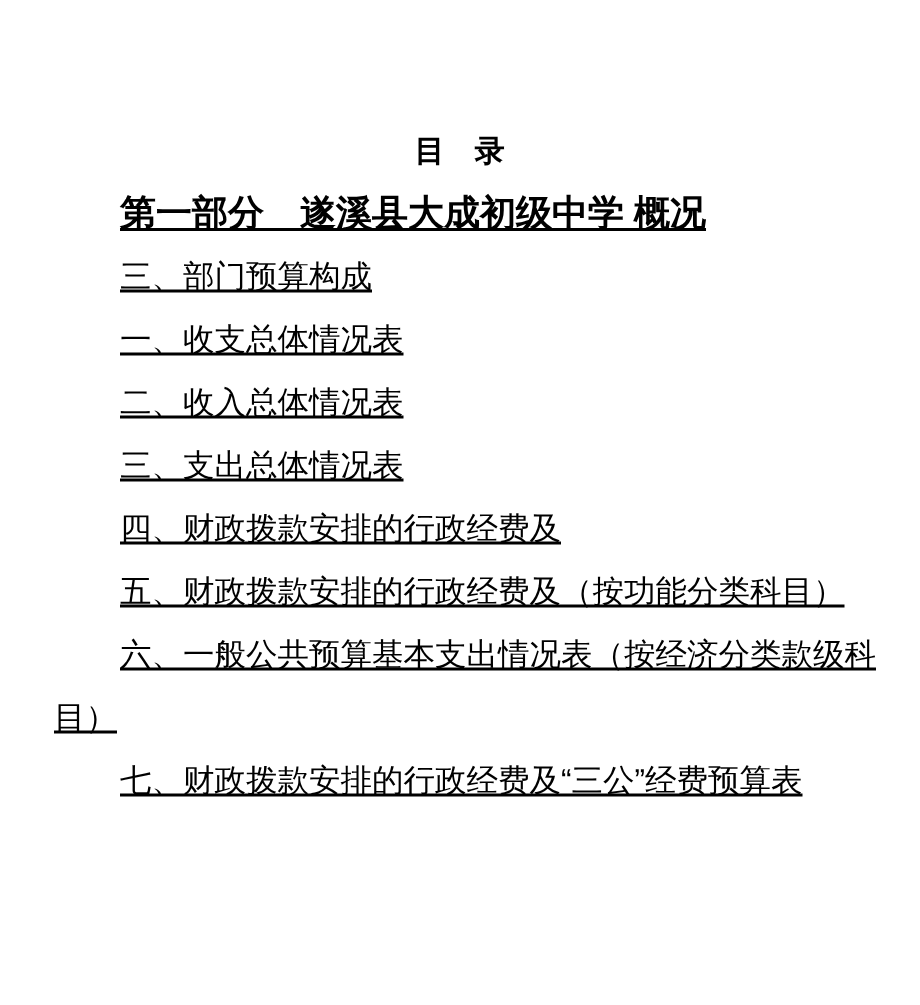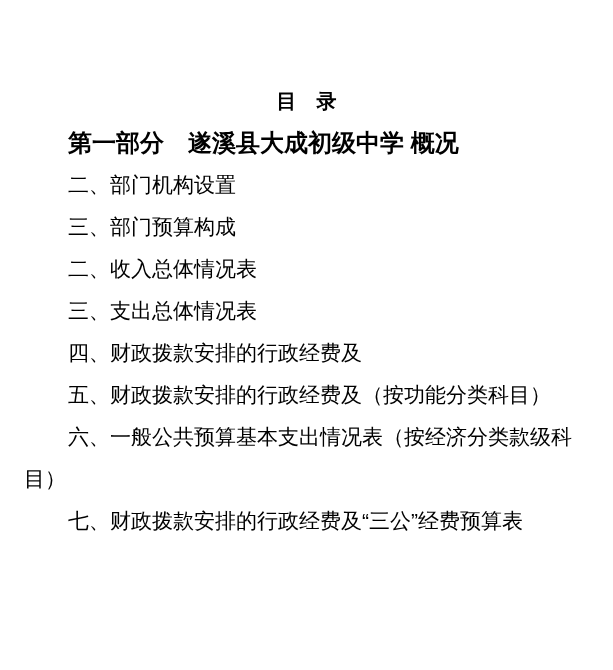--- a/index.html
+++ b/index.html
@@ -22,22 +22,23 @@
   .page-title {
     margin: 80px 26px 0 26px;
     height: 42px;
     line-height: 42px;
     text-align: center;
     font-size: 20px;
     font-weight: 700;
     white-space: pre;
   }
   .toc {
-    margin: 0 24px;
+    margin: 0 36px;
     width: 561px;
+    text-decoration: underline;
   }
   .toc p {
     margin: 0;
     padding: 0;
     font-size: 21px;
     line-height: 42px;
     text-indent: 44px;
     white-space: normal;
     word-break: break-all;
   }
@@ -47,22 +48,22 @@
   }
 </style>
 </head>
 <body>
 
 <div class="doc-page">
   <div class="page-title">目　录</div>
 
   <div class="toc">
     <p class="heading">第一部分　遂溪县大成初级中学 概况</p>
-    <p>二、部门机构设置</p>
     <p>三、部门预算构成</p>
+    <p>一、收支总体情况表</p>
     <p>二、收入总体情况表</p>
     <p>三、支出总体情况表</p>
     <p>四、财政拨款安排的行政经费及</p>
     <p>五、财政拨款安排的行政经费及（按功能分类科目）</p>
     <p>六、一般公共预算基本支出情况表（按经济分类款级科目）</p>
     <p>七、财政拨款安排的行政经费及“三公”经费预算表</p>
   </div>
 </div>
 
 </body></html>

